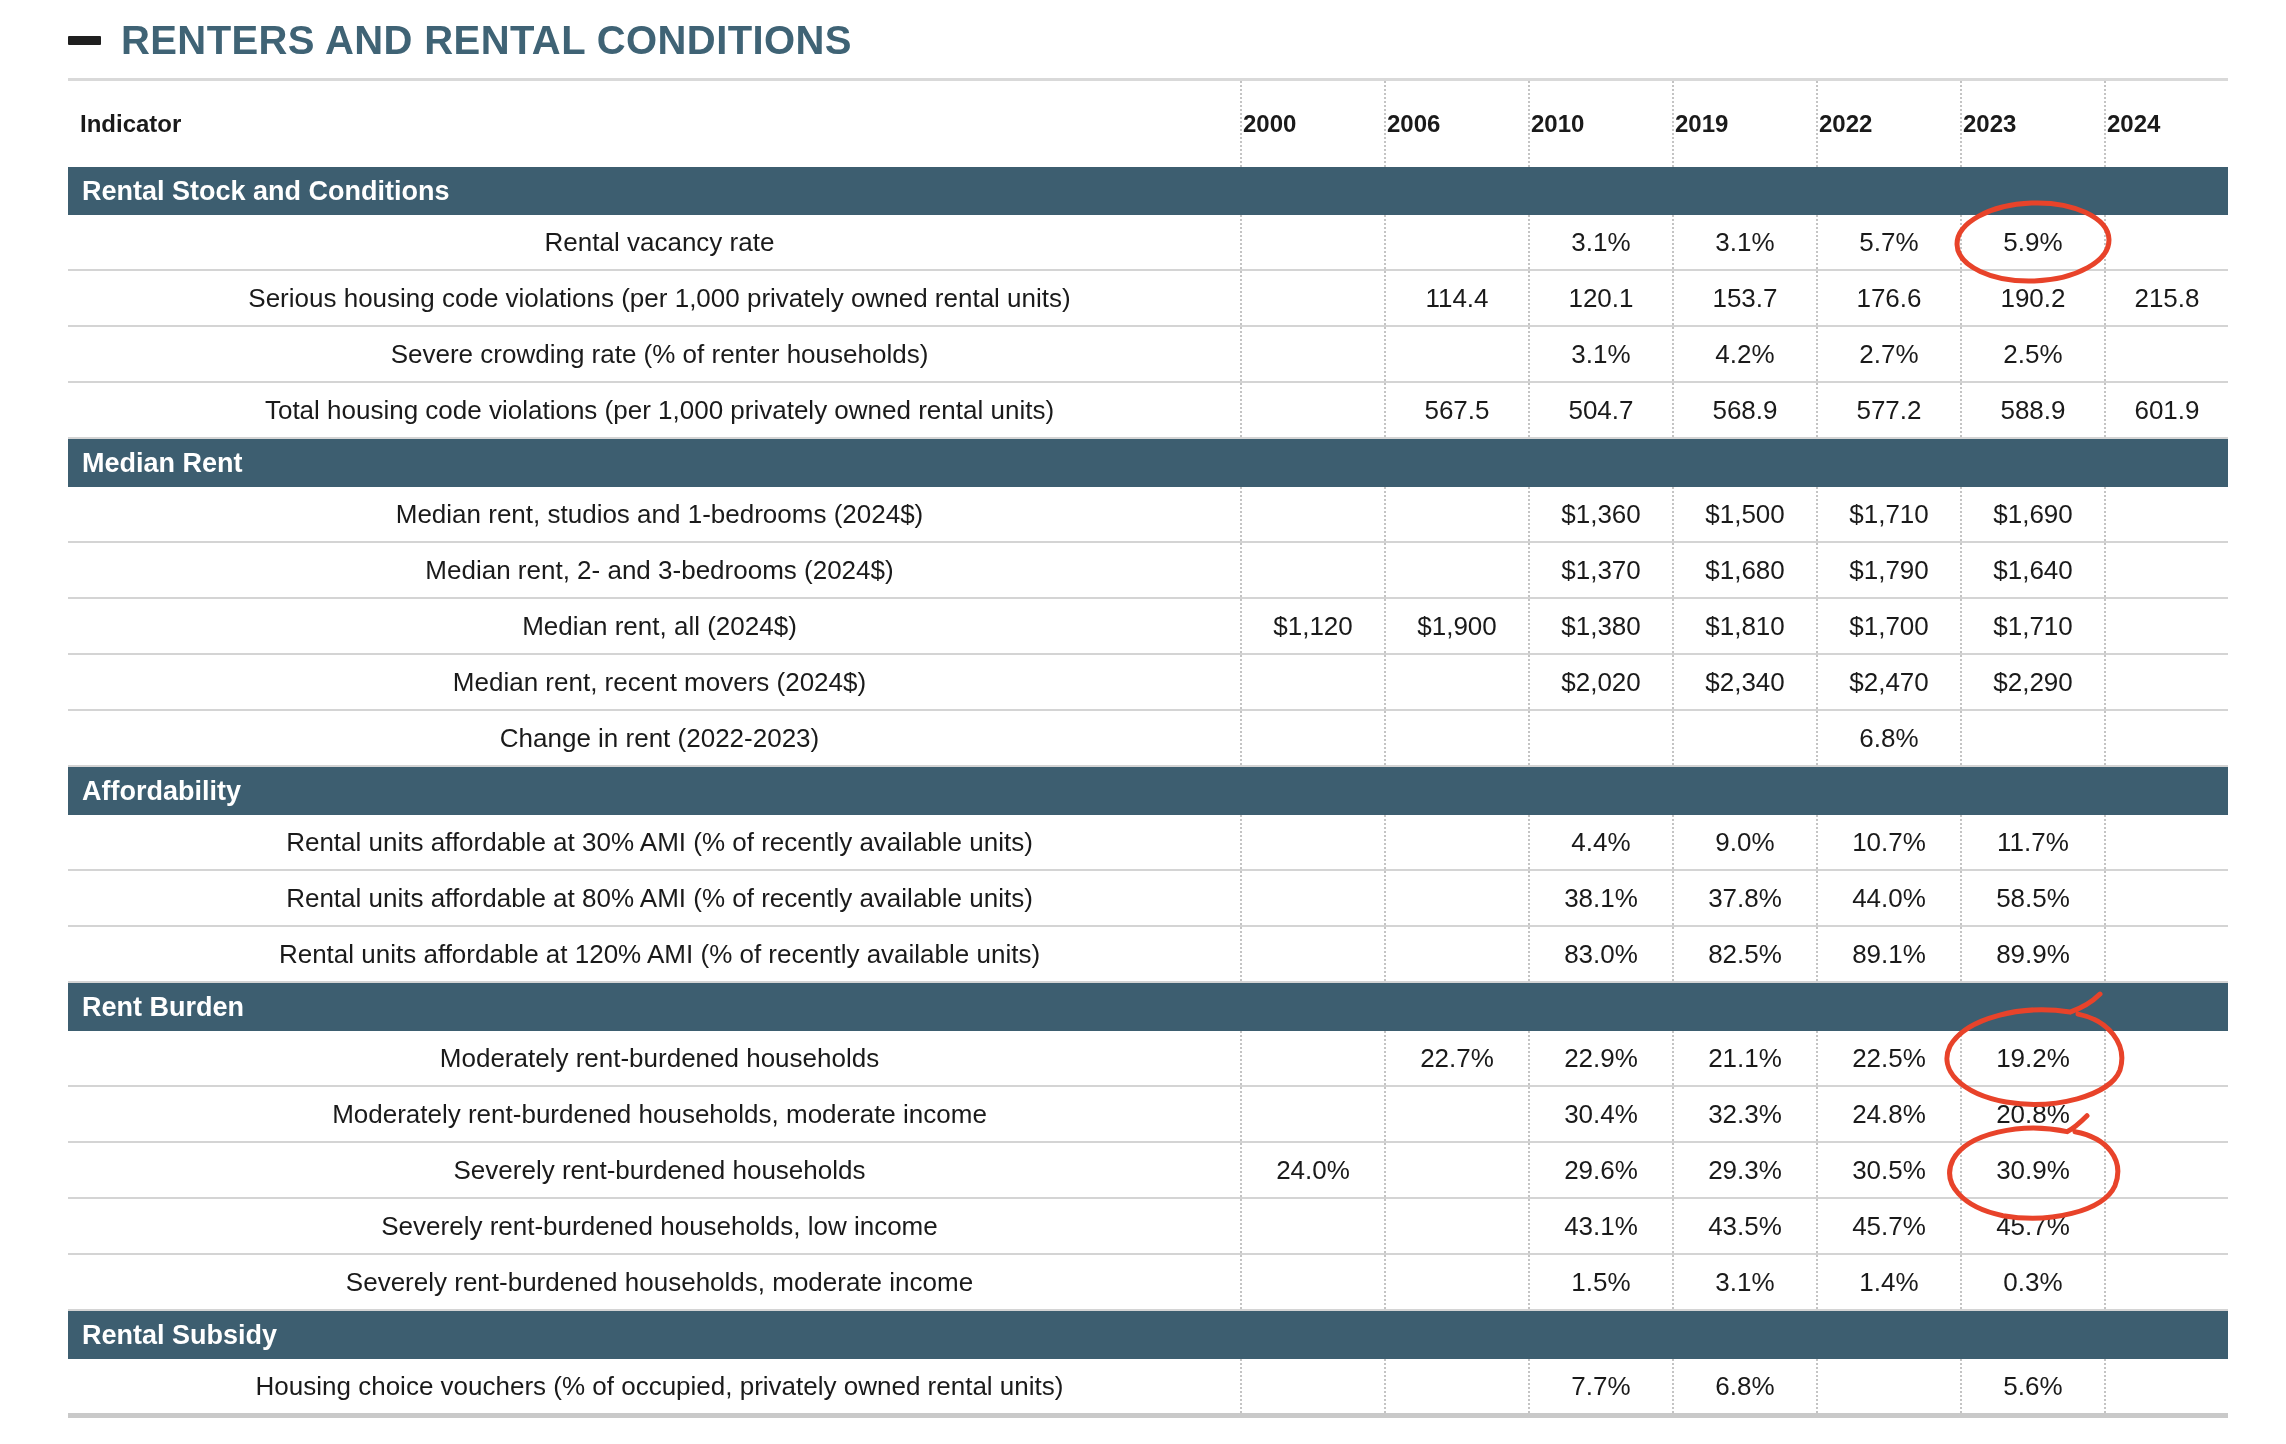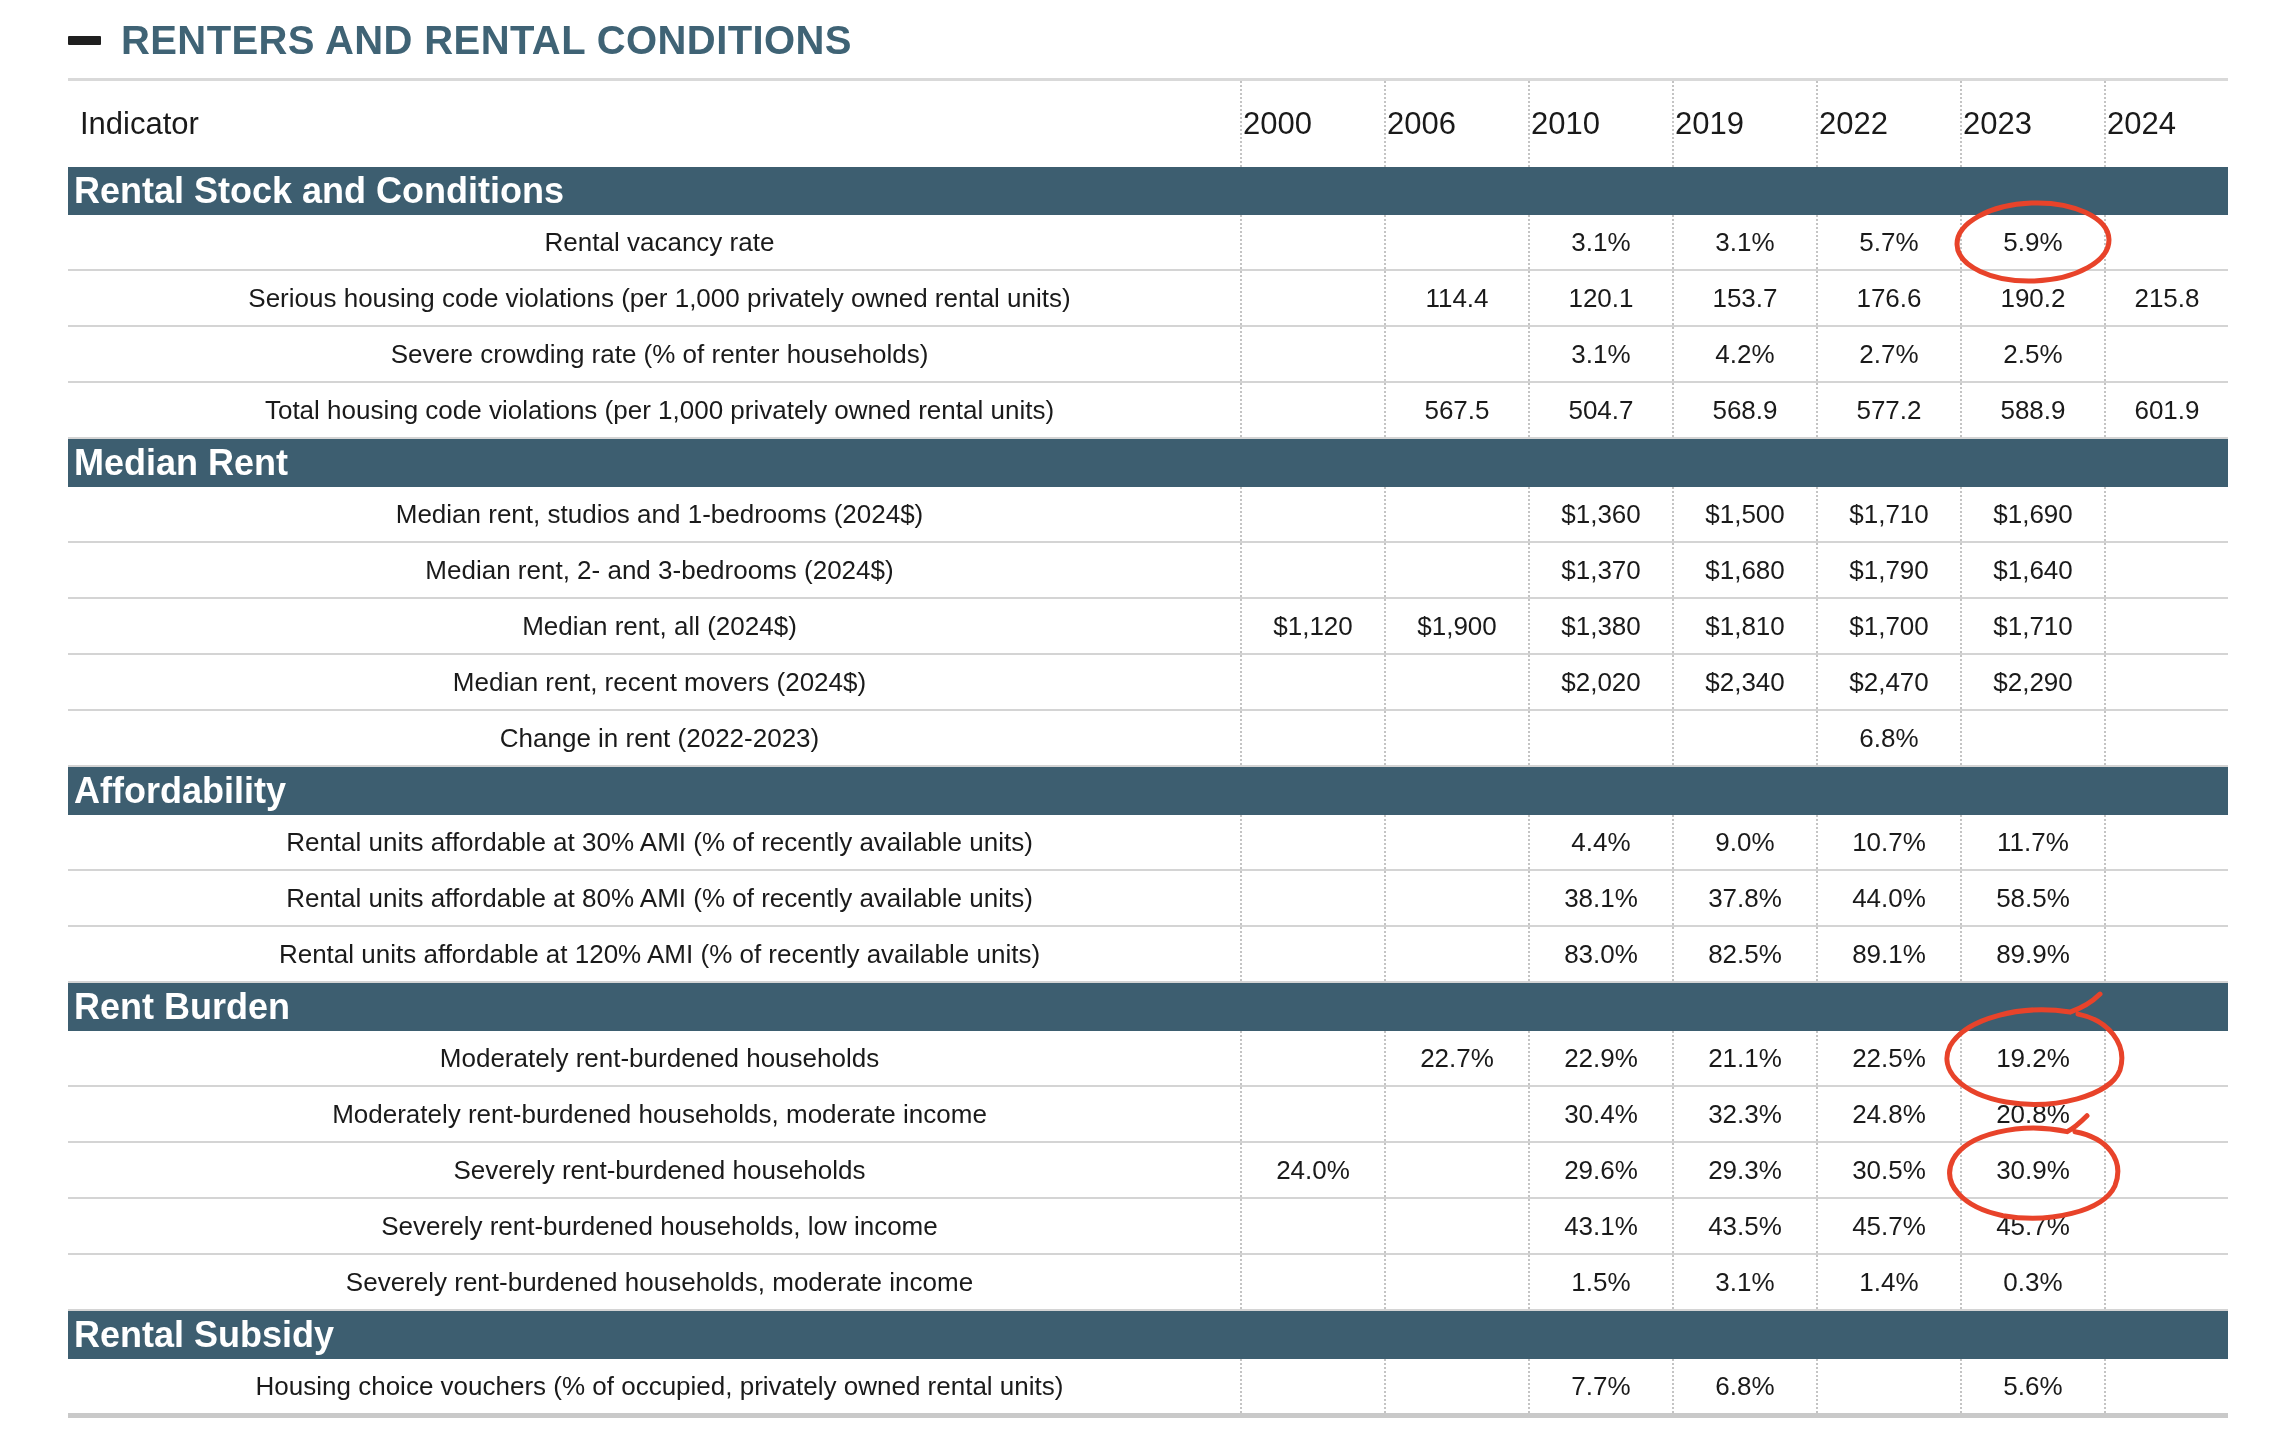--- a/index.html
+++ b/index.html
@@ -30,28 +30,28 @@
   .top-rule{height:3px;background:var(--c-rule);margin-top:12px;}
   table.data{
     width:2160px;border-collapse:collapse;table-layout:fixed;
     font-size:26px;color:var(--c-text);
     border-bottom:5px solid #c9c9c9;
   }
   col.c-ind{width:1173px;}
   col.c-yr{width:144px;}
   col.c-yr-last{width:123px;}
   thead th{
-    height:84px;vertical-align:middle;font-weight:normal;font-size:31px;
+    height:84px;vertical-align:middle;font-weight:bold;font-size:24px;
     background:#fff;
   }
   th.ind{text-align:left;padding-left:12px;}
   th.year{text-align:left;border-left:2px dotted var(--c-dotted);}
   td.section-bar{
-    background:var(--c-bar);color:#fff;font-weight:bold;font-size:36px;
-    height:46px;padding-left:6px;vertical-align:middle;text-align:left;
+    background:var(--c-bar);color:#fff;font-weight:bold;font-size:27px;
+    height:46px;padding-left:14px;vertical-align:middle;text-align:left;
   }
   tr.data-row td{
     height:52px;vertical-align:middle;
     border-bottom:2px solid var(--c-rowline);
     background:#fff;
   }
   td.label{text-align:center;padding-left:12px;}
   td.val{text-align:center;border-left:2px dotted var(--c-dotted);position:relative;}
   .anno{position:absolute;left:50%;top:50%;pointer-events:none;z-index:4;overflow:visible;}
   .anno *{stroke:var(--c-anno);fill:none;stroke-width:5;stroke-linecap:round;}

